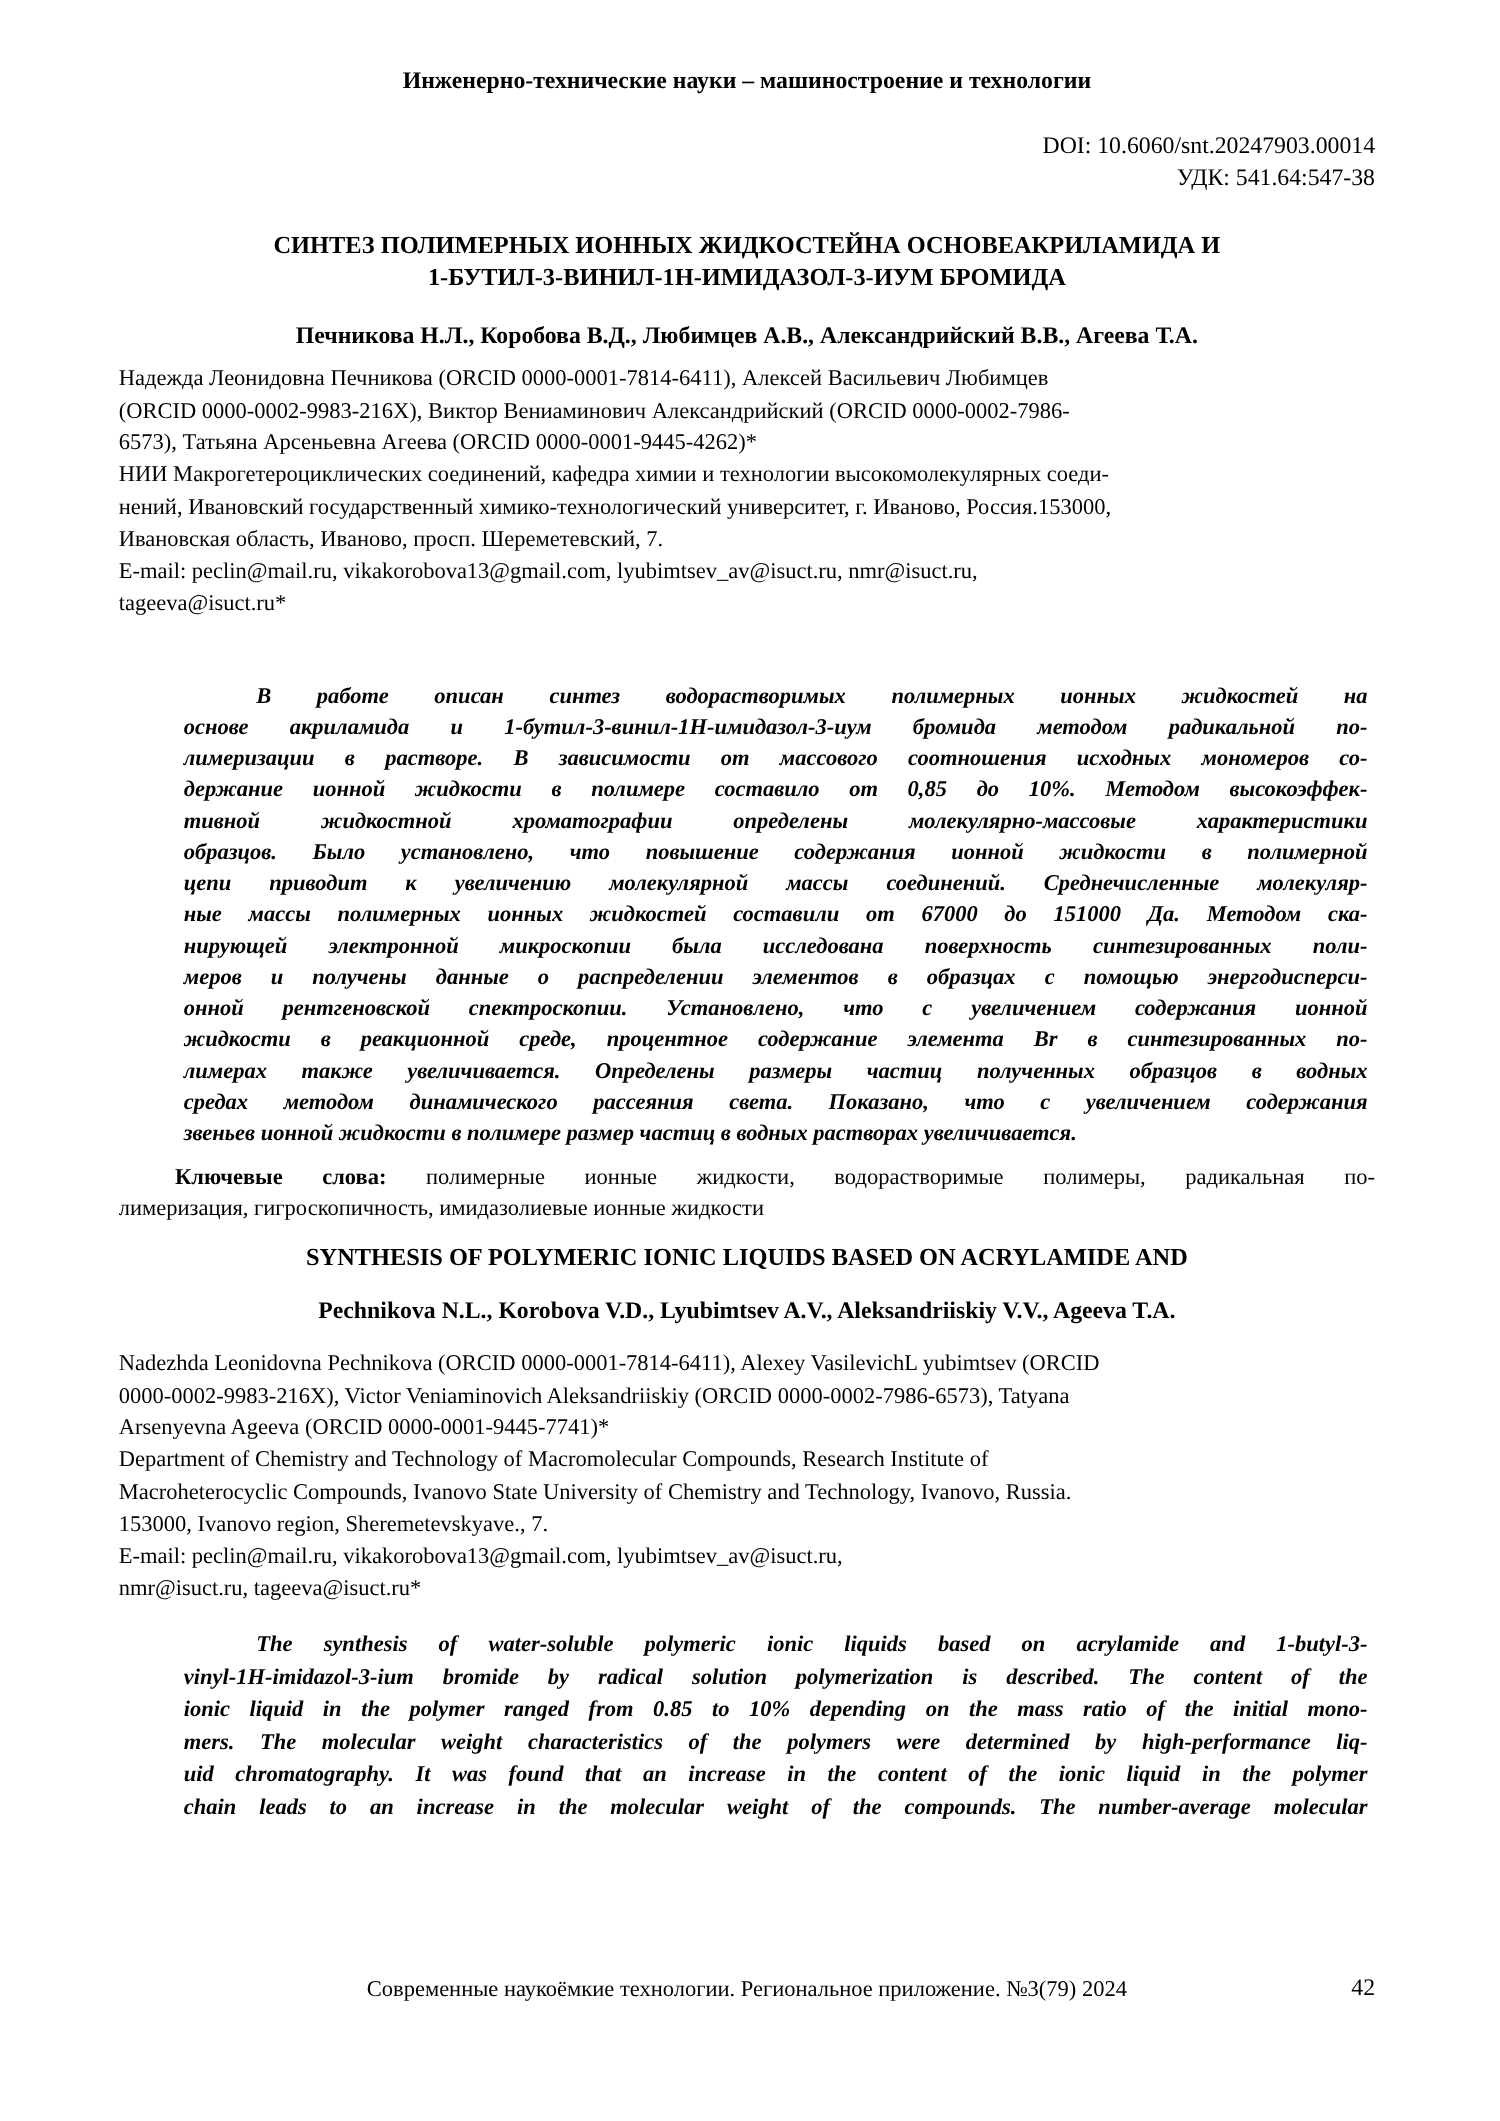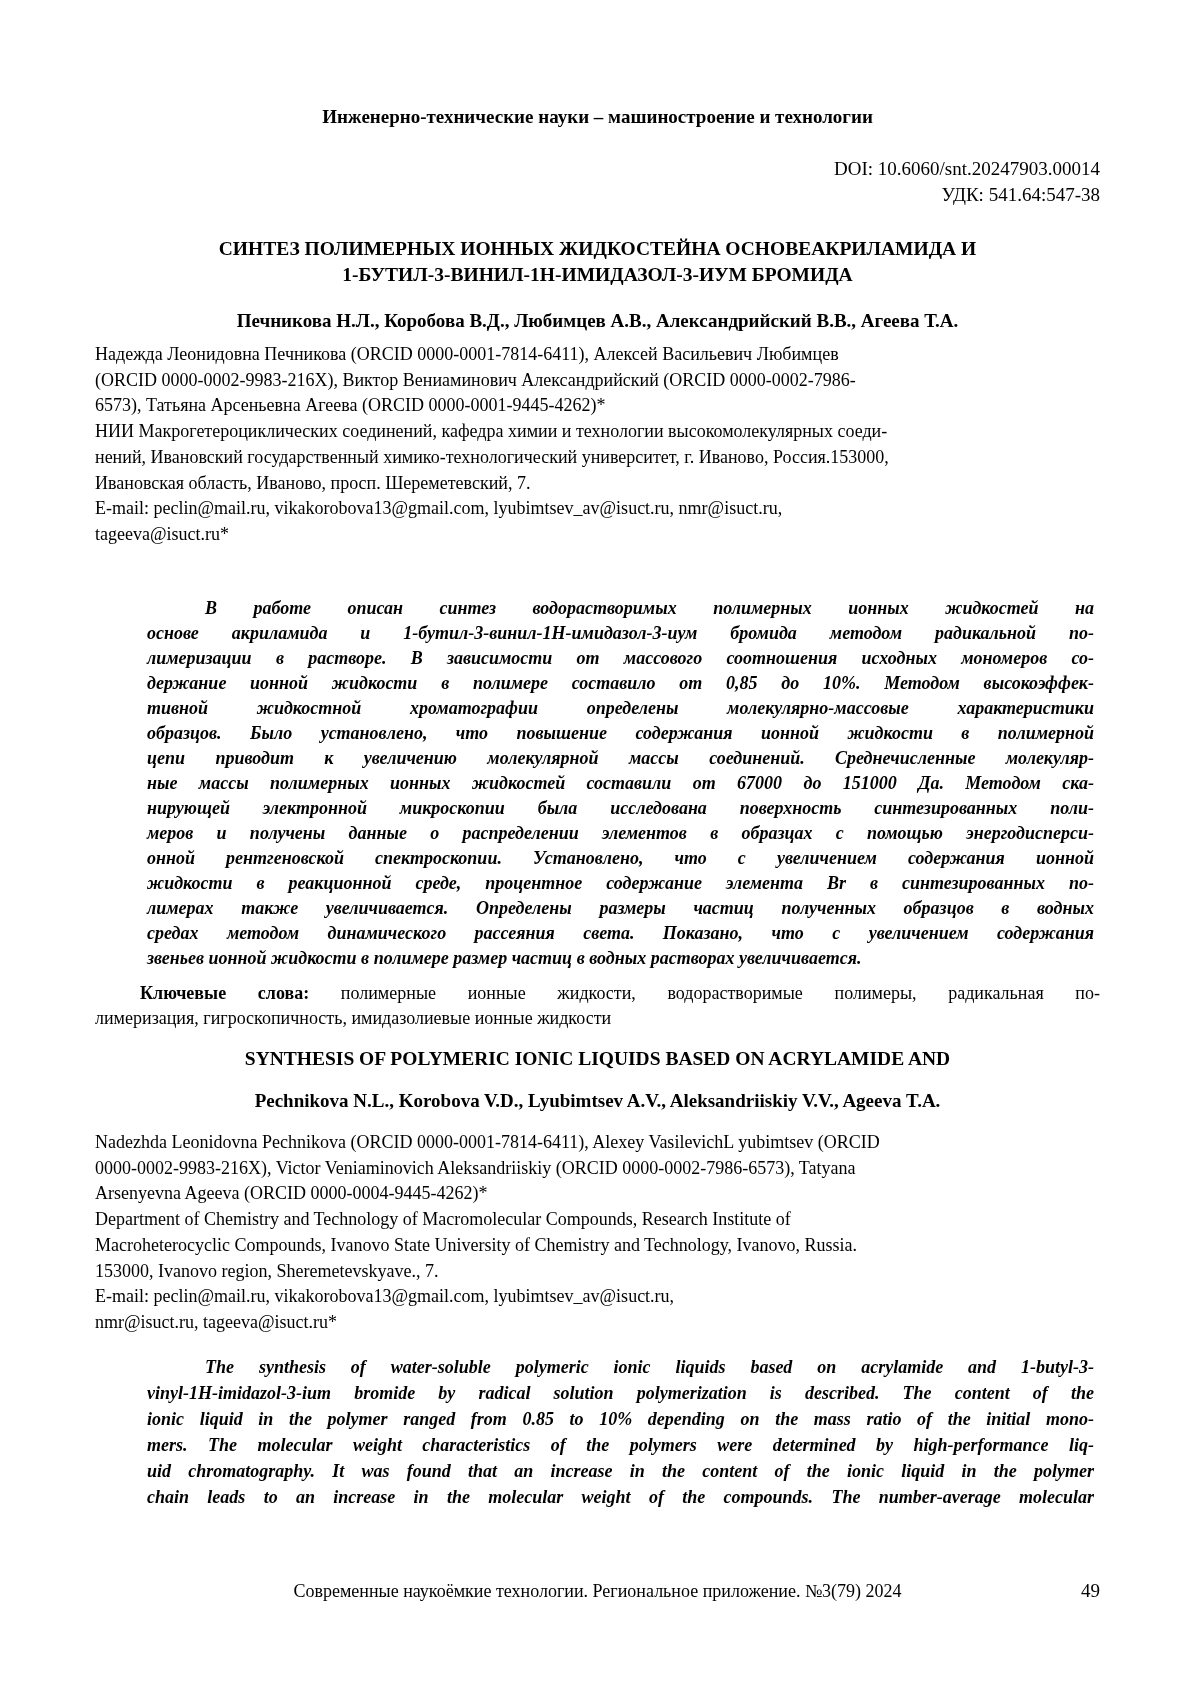--- a/index.html
+++ b/index.html
@@ -9,21 +9,21 @@
     width: 1200px;
     height: 1697px;
     background: #ffffff;
     overflow: hidden;
     font-family: "Liberation Serif", "DejaVu Serif", serif;
     color: #000000;
   }
   .content { position: absolute; left: 95px; top: 0; width: 1005px; }
 
   .running-head {
-    padding-top: 104px;
+    padding-top: 52px;
     text-align: center;
     font-weight: 700;
     font-size: 19px;
     line-height: 26px;
   }
   .ids { margin-top: 26px; text-align: right; font-size: 19px; line-height: 26px; }
 
   .title {
     margin-top: 28px;
     text-align: center;
@@ -134,36 +134,36 @@
 
     <div class="title en">
       <div>SYNTHESIS OF POLYMERIC IONIC LIQUIDS BASED ON ACRYLAMIDE AND</div>
     </div>
 
     <div class="authors en">Pechnikova N.L., Korobova V.D., Lyubimtsev A.V., Aleksandriiskiy V.V., Ageeva T.A.</div>
 
     <div class="block affiliation en">
         <div class="line">Nadezhda Leonidovna Pechnikova (ORCID 0000-0001-7814-6411), Alexey VasilevichL yubimtsev (ORCID</div>
         <div class="line">0000-0002-9983-216X), Victor Veniaminovich Aleksandriiskiy (ORCID 0000-0002-7986-6573), Tatyana</div>
-        <div class="line">Arsenyevna Ageeva (ORCID 0000-0004-9445-4262)*</div>
+        <div class="line">Arsenyevna Ageeva (ORCID 0000-0001-9445-7741)*</div>
         <div class="line">Department of Chemistry and Technology of Macromolecular Compounds, Research Institute of</div>
         <div class="line">Macroheterocyclic Compounds, Ivanovo State University of Chemistry and Technology, Ivanovo, Russia.</div>
         <div class="line">153000, Ivanovo region, Sheremetevskyave., 7.</div>
         <div class="line">E-mail: peclin@mail.ru, vikakorobova13@gmail.com, lyubimtsev_av@isuct.ru,</div>
         <div class="line">nmr@isuct.ru, tageeva@isuct.ru*</div>
       </div>
 
     <div class="block abstract en">
         <div class="line j i">The synthesis of water-soluble polymeric ionic liquids based on acrylamide and 1-butyl-3-</div>
         <div class="line j">vinyl-1H-imidazol-3-ium bromide by radical solution polymerization is described. The content of the</div>
         <div class="line j">ionic liquid in the polymer ranged from 0.85 to 10% depending on the mass ratio of the initial mono-</div>
         <div class="line j">mers. The molecular weight characteristics of the polymers were determined by high-performance liq-</div>
         <div class="line j">uid chromatography. It was found that an increase in the content of the ionic liquid in the polymer</div>
         <div class="line j">chain leads to an increase in the molecular weight of the compounds. The number-average molecular</div>
       </div>
 
   </div>
 
   <div class="footer">
     <div class="journal">Современные наукоёмкие технологии. Региональное приложение. №3(79) 2024</div>
-    <div class="pagenum">49</div>
+    <div class="pagenum">42</div>
   </div>
 </div>
 
 </body></html>

